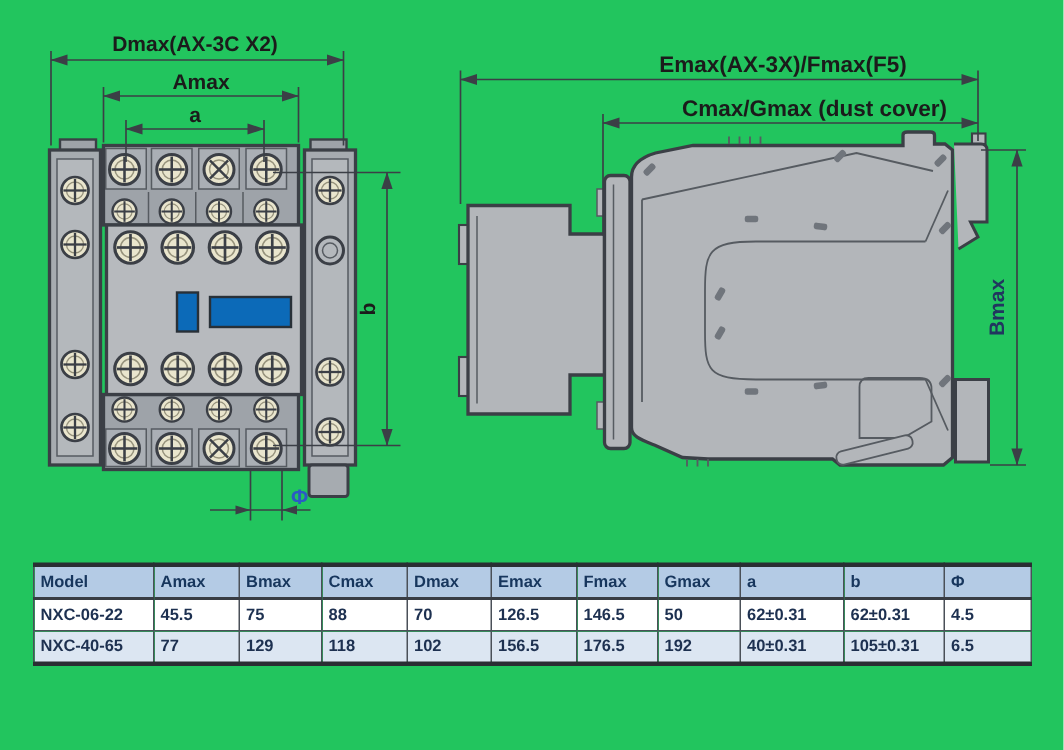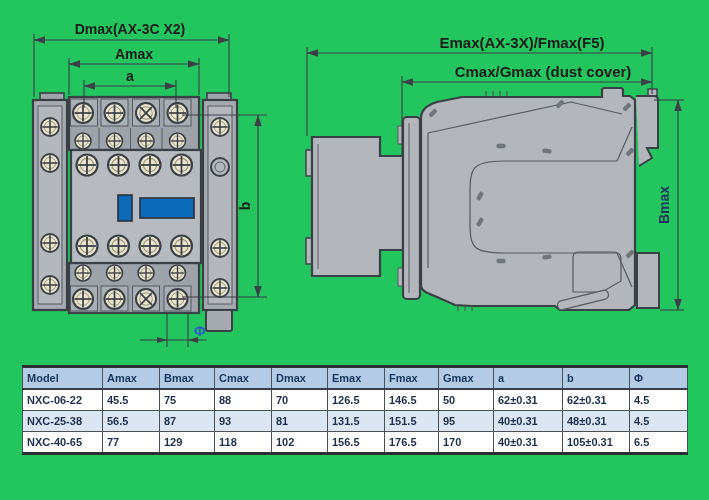--- a/index.html
+++ b/index.html
@@ -1,19 +1,19 @@
 <!DOCTYPE html>
 <html><head>
 <meta charset="utf-8">
 <style>
   html,body{margin:0;padding:0;background:#fff;}
   .page{position:relative;width:709px;height:500px;background:#22c55e;overflow:hidden;
         font-family:"Liberation Sans",sans-serif;}
   .drawing{position:absolute;left:0;top:0;}
-  .dims-table-wrap{position:absolute;left:22px;top:365px;}
+  .dims-table-wrap{position:absolute;left:22px;top:375px;}
   table.dims{border-collapse:collapse;table-layout:fixed;width:666px;
              font-family:"Liberation Sans",sans-serif;font-size:11px;color:#1d3050;font-weight:600;
              border-top:3px solid #2a2e33;border-bottom:3px solid #2a2e33;}
   table.dims th, table.dims td{border:1px solid #4a5058;padding:1px 4px;height:18px;
              white-space:nowrap;overflow:hidden;text-align:left;vertical-align:middle;}
   table.dims th{background:#b4cbe5;color:#17365d;font-weight:700;border-bottom:2px solid #383d44;}
   table.dims tbody tr:nth-child(even) td{background:#dce6f2;}
   table.dims tbody tr:nth-child(odd) td{background:#ffffff;}
   svg text{font-family:"Liberation Sans",sans-serif;}
   .dimlbl{font-size:14px;font-weight:600;fill:#1b1b1b;}
@@ -261,41 +261,28 @@
             <td>88</td>
             <td>70</td>
             <td>126.5</td>
             <td>146.5</td>
             <td>50</td>
             <td>62±0.31</td>
             <td>62±0.31</td>
             <td>4.5</td>
           </tr>
           <tr>
-            <td>NXC-25-38</td>
-            <td>56.5</td>
-            <td>87</td>
-            <td>93</td>
-            <td>81</td>
-            <td>131.5</td>
-            <td>151.5</td>
-            <td>95</td>
-            <td>40±0.31</td>
-            <td>48±0.31</td>
-            <td>4.5</td>
-          </tr>
-          <tr>
             <td>NXC-40-65</td>
             <td>77</td>
             <td>129</td>
             <td>118</td>
             <td>102</td>
             <td>156.5</td>
             <td>176.5</td>
-            <td>170</td>
+            <td>192</td>
             <td>40±0.31</td>
             <td>105±0.31</td>
             <td>6.5</td>
           </tr>
         </tbody>
     </table>
   </div>
 
 </div>
 

